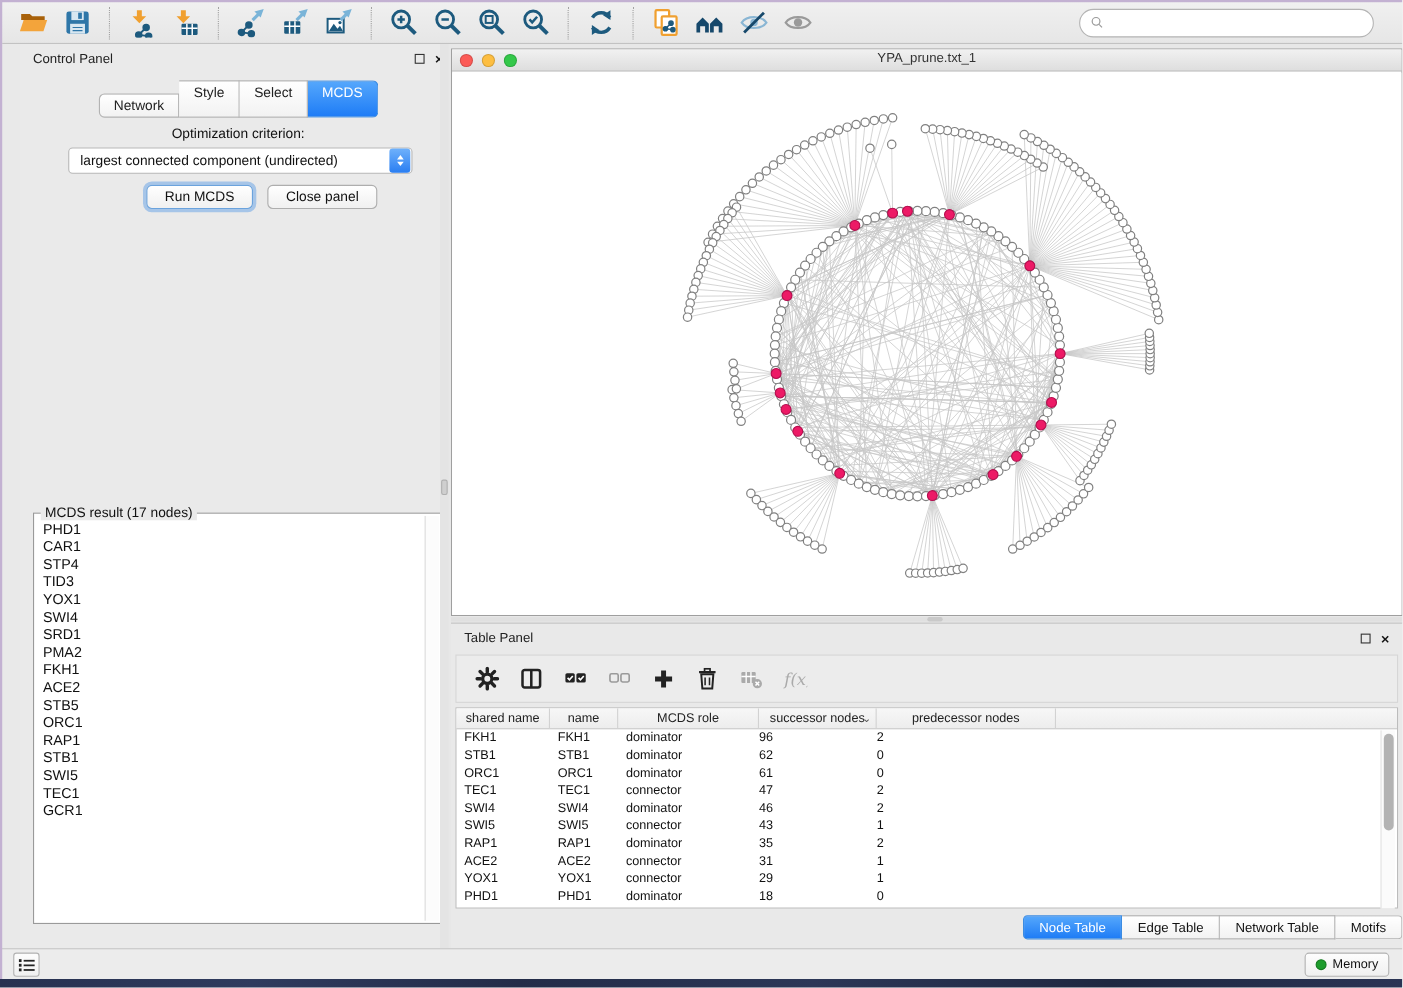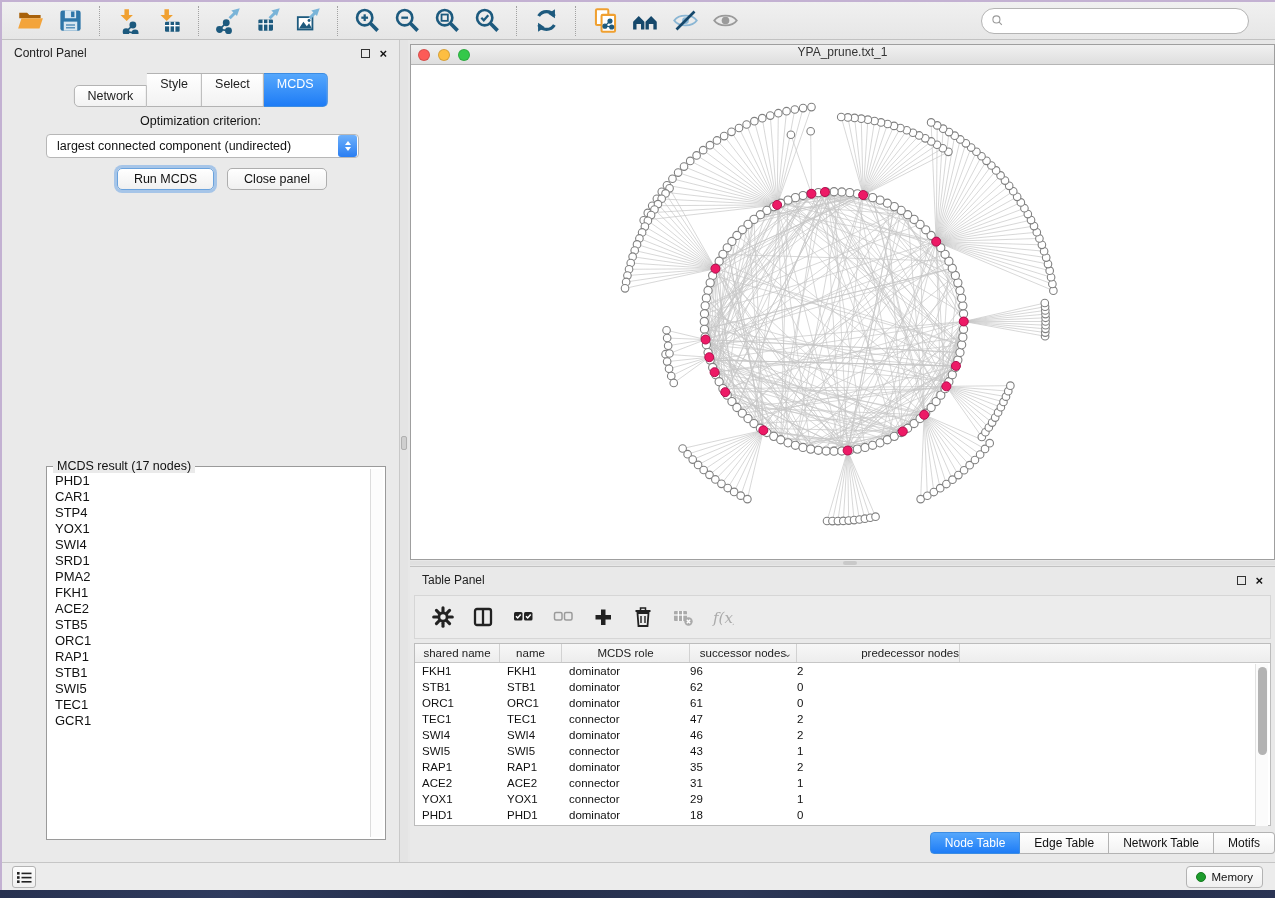--- a/index.html
+++ b/index.html
@@ -17,21 +17,21 @@
     border-bottom:1px solid #c2c2c2; display:flex; align-items:center; padding:0 8px; z-index:10; }
   .tb-btn { width:40px; height:34px; border:none; background:transparent; display:flex; align-items:center; justify-content:center; cursor:default; }
   .tb-btn svg { width:27px; height:27px; }
   .tb-sep { width:1px; height:30px; border-left:1px dotted #a2a2a2; margin:0 9px; }
   .searchbox { margin-left:auto; margin-right:18px; width:268px; height:26px; border:1px solid #b4b4b4; border-radius:13px;
     background:#fff; display:flex; align-items:center; padding:0 9px; }
   .searchbox svg { width:13px; height:13px; margin-right:6px; flex:none; }
   .searchbox input { border:none; outline:none; flex:1; font-size:12px; background:transparent; font-family:"Liberation Sans",sans-serif; }
 
   
-  .control-panel { position:absolute; top:40px; left:2px; width:398px; bottom:36px; background:#eaeaea; border-right:1px solid #c9c9c9; }
+  .control-panel { position:absolute; top:40px; left:18px; width:398px; bottom:36px; background:#eaeaea; border-right:1px solid #c9c9c9; }
   .panel-titlebar { position:relative; height:26px; display:flex; align-items:center; padding:0 12px; }
   .panel-title { font-size:12px; color:#222; }
   .panel-ctrls { margin-left:auto; display:flex; align-items:center; gap:9px; }
   .float-box { width:9px; height:9px; border:1.5px solid #333; display:inline-block; }
   .close-x { font-size:13px; font-weight:bold; color:#111; line-height:9px; }
 
   .seg-tabs { position:absolute; top:33px; left:50%; transform:translateX(-50%); display:flex; }
   .seg { border:1px solid #b3b3b3; border-left:none; background:linear-gradient(#ffffff,#f2f2f2); padding:3px 13px;
     font-size:12.5px; color:#222; white-space:nowrap; }
   .seg:first-child { border-left:1px solid #b3b3b3; border-radius:5px 0 0 5px;margin-top:12px; }
@@ -45,21 +45,21 @@
     background:linear-gradient(#6fb1fb,#2a7ef2); display:flex; flex-direction:column; align-items:center; justify-content:center; gap:2px; }
   .stepper .up { width:0; height:0; border-left:3.5px solid transparent; border-right:3.5px solid transparent; border-bottom:4.5px solid #fff; }
   .stepper .dn { width:0; height:0; border-left:3.5px solid transparent; border-right:3.5px solid transparent; border-top:4.5px solid #fff; }
 
   .btn-row { position:absolute; top:128px; left:0; right:0; display:flex; justify-content:center; gap:13px; }
   .mac-btn { background:linear-gradient(#ffffff,#f0f0f0); border:1px solid #aeaeae; border-radius:5px; padding:3px 16px;
     font-size:12.5px; color:#111; font-family:"Liberation Sans",sans-serif; }
   .mac-btn.focused { border-color:#6ba3dd; box-shadow:0 0 0 3px rgba(110,165,230,.55);margin-left:43px; }
 
   .mcds-fieldset { position:absolute; left:12px; right:13px; top:426px; bottom:22px; border:1px solid #9a9a9a;
-    background:#fff;margin-left:32px; }
+    background:#fff; }
   .mcds-legend { position:absolute; top:-8px; left:6px; background:#eaeaea; padding:0 4px; font-size:12.5px; color:#111; }
   .mcds-list { position:absolute; inset:6px 16px 2px 8px; overflow:hidden; }
   .mcds-list div { font-size:13px; color:#111; line-height:16px; }
   .list-scroll { position:absolute; top:2px; right:2px; bottom:2px; width:13px; background:#fcfcfc; border-left:1px solid #dcdcdc; }
 
   
   .v-splitter { position:absolute; top:40px; left:400px; width:8px; bottom:36px; background:#e4e4e4; }
   .v-splitter .handle { position:absolute; top:396px; left:1px; width:6px; height:14px; background:#cfcfcf; border:1px solid #b0b0b0; border-radius:2px; }
   .right-area { position:absolute; top:40px; left:408px; right:0; bottom:36px; background:#e7e7e7; }
 
@@ -294,20 +294,21 @@
     <div class="btn-row">
       <button class="mac-btn focused">Run MCDS</button>
       <button class="mac-btn">Close panel</button>
     </div>
     <div class="mcds-fieldset">
       <span class="mcds-legend">MCDS result (17 nodes)</span>
       <div class="mcds-list" id="mcds-list">
           <div>PHD1</div>
           <div>CAR1</div>
           <div>STP4</div>
+          <div>TID3</div>
           <div>YOX1</div>
           <div>SWI4</div>
           <div>SRD1</div>
           <div>PMA2</div>
           <div>FKH1</div>
           <div>ACE2</div>
           <div>STB5</div>
           <div>ORC1</div>
           <div>RAP1</div>
           <div>STB1</div>
@@ -1195,21 +1196,21 @@
                   <g fill="#8a8a8a">
                     <rect x="4" y="0.5" width="4.5" height="3.2"></rect>
                     <rect x="0.5" y="8" width="4.5" height="3.2"></rect>
                     <rect x="8" y="8" width="4.5" height="3.2"></rect>
                   </g>
                   <path d="M6.2 3.7v2.1M2.7 8V5.8h7V8" stroke="#8a8a8a" fill="none" stroke-width="1"></path>
                 </svg></span>
               <span>successor nodes</span>
               <span class="sort">⌄</span>
             </div>
-            <div class="th" style="width: 163px; justify-content: flex-end;">
+            <div class="th" style="width: 163px;">
               <span class="tree"><svg viewBox="0 0 13 12">
                   <g fill="#8a8a8a">
                     <rect x="4" y="0.5" width="4.5" height="3.2"></rect>
                     <rect x="0.5" y="8" width="4.5" height="3.2"></rect>
                     <rect x="8" y="8" width="4.5" height="3.2"></rect>
                   </g>
                   <path d="M6.2 3.7v2.1M2.7 8V5.8h7V8" stroke="#8a8a8a" fill="none" stroke-width="1"></path>
                 </svg></span>
               <span>predecessor nodes</span>
             </div>

